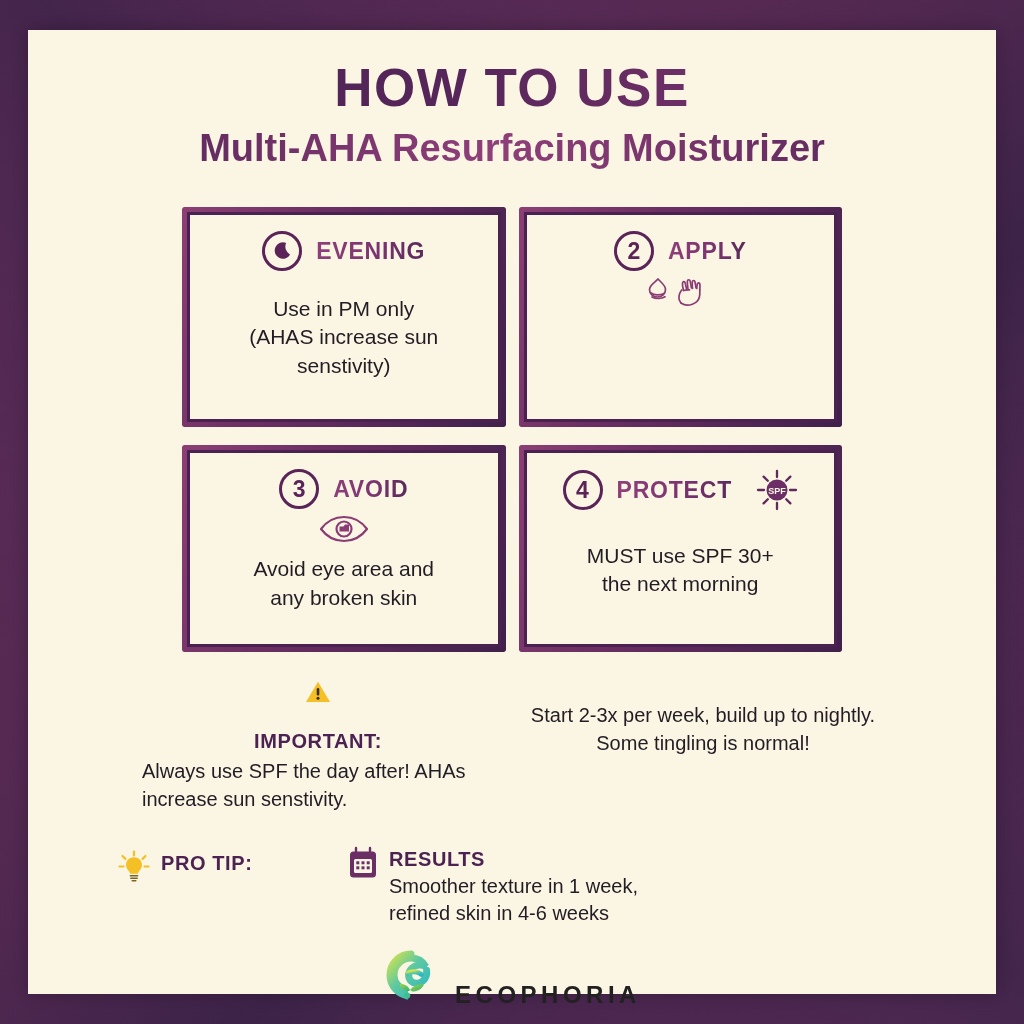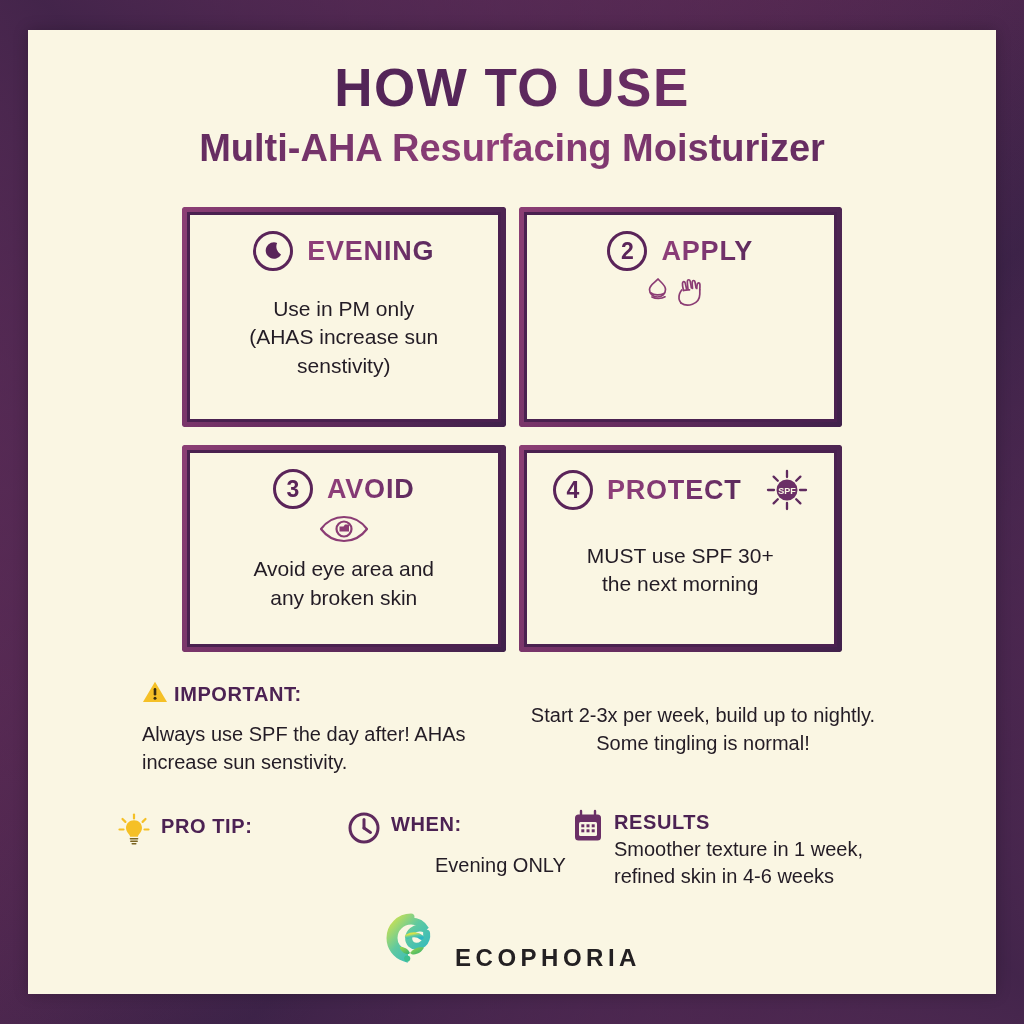--- a/index.html
+++ b/index.html
@@ -123,21 +123,21 @@
     border-radius: 50%;
     display: flex; align-items: center; justify-content: center;
     color: #5a2459;
     font-size: 23px;
     font-weight: 700;
     flex: 0 0 auto;
   }
   .badge svg { display: block; }
 
   .card-title {
-    font-size: 27px;
+    font-size: 23px;
     font-weight: 700;
     letter-spacing: 0.8px;
     background: linear-gradient(90deg, #8f3f79 0%, #7b3470 55%, #5a2a5c 100%);
     -webkit-background-clip: text;
     background-clip: text;
     color: transparent;
   }
 
   .card-art { margin-top: 4px; height: 32px; display: flex; align-items: center; }
   .card-art.empty { height: 0; margin: 0; }
@@ -159,22 +159,23 @@
     margin: 28px auto 0;
     width: 740px;
     display: flex;
     gap: 30px;
     align-items: flex-start;
   }
   .note-left { width: 352px; }
   .note-right { flex: 1; padding-top: 22px; text-align: center; }
 
   .note-head {
-    display: flex; align-items: center; gap: 6px;
-    margin-bottom: 13px;
+    display: flex; align-items: center; gap: 22px;
+    margin-bottom: 5px;
+    flex-direction: column;
   }
   .note-label {
     font-size: 20px; font-weight: 700; letter-spacing: 0.6px;
     color: #4c2253;
   }
   .note-text {
     font-size: 20px; line-height: 1.38; color: #231c25;
   }
 
   
@@ -350,35 +351,20 @@
             <line x1="15.2" y1="30.8" x2="18.8" y2="30.8"></line>
           </g>
         </svg>
       </span>
       <div>
         <div class="meta-label">PRO TIP:</div>
         <div class="meta-value"></div>
       </div>
     </div>
 
-    <div class="meta-item meta-when">
-      <span>
-        <svg width="34" height="34" viewBox="0 0 34 34">
-          <circle cx="17" cy="17" r="14" fill="none" stroke="#5f2a5e" stroke-width="3"></circle>
-          <g stroke="#5f2a5e" stroke-width="3" stroke-linecap="round">
-            <line x1="17" y1="8.5" x2="17" y2="17"></line>
-            <line x1="17" y1="17" x2="23.5" y2="21.5"></line>
-          </g>
-        </svg>
-      </span>
-      <div>
-        <div class="meta-label">WHEN:</div>
-        <div class="meta-value">Evening ONLY</div>
-      </div>
-    </div>
 
     <div class="meta-item meta-results">
       <span>
         <svg width="32" height="34" viewBox="0 0 32 34">
           <g stroke="#6b2f66" stroke-width="2.4" stroke-linecap="round">
             <line x1="9" y1="2" x2="9" y2="7"></line>
             <line x1="23" y1="2" x2="23" y2="7"></line>
           </g>
           <rect x="3" y="5.5" width="26" height="26" rx="3.5" fill="#6b2f66"></rect>
           <rect x="7" y="13" width="18" height="14" rx="1.5" fill="#faf6e3"></rect>

